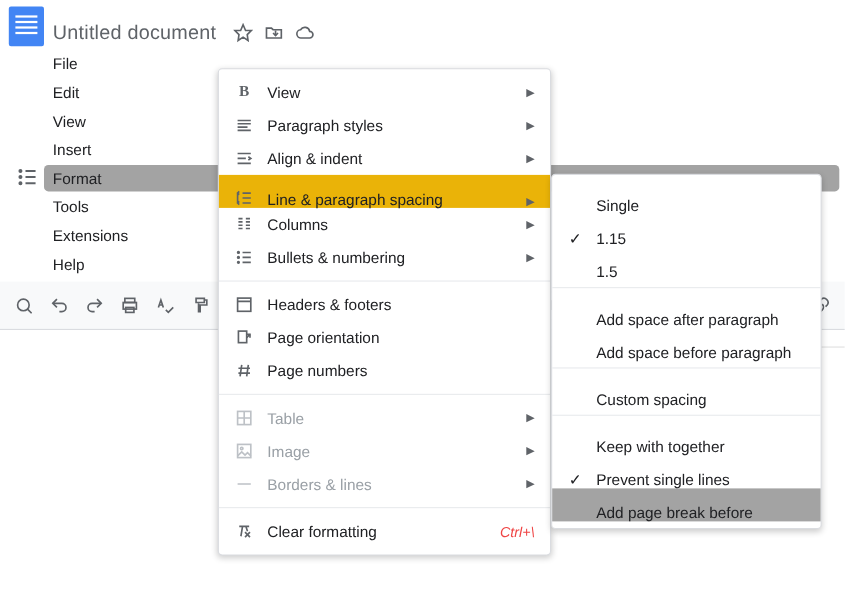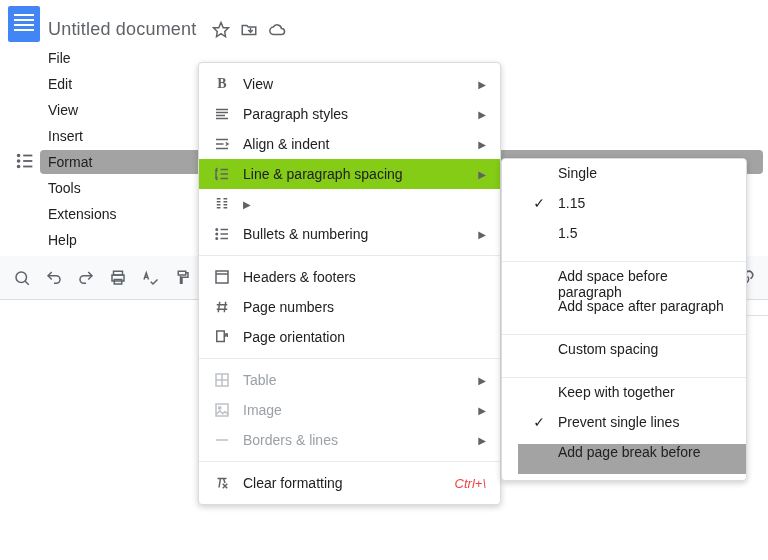--- a/index.html
+++ b/index.html
@@ -25,31 +25,31 @@
   .fmt-a::after { content:""; position:absolute; left:2px; right:2px; bottom:-3px; height:3px; background:#000; }
   .tool-gap { flex:1; }
   .ruler { height:16px; border-bottom:1px solid #e0e0e0; position:relative; margin-left:310px; }
   .ruler .tick { position:absolute; top:0; width:1px; height:6px; background:#9aa0a6; }
   .ruler .num { position:absolute; top:0; font-size:10px; color:#5f6368; transform:translateX(-50%); }
   .outline-btn { position:absolute; left:14px; top:150px; color:#5f6368; }
   .outline-btn svg { width:22px; height:22px; }
 
   .dropdown { position:absolute; left:198px; top:62px; width:303px; background:#fff; border:1px solid #dadce0; border-radius:4px; box-shadow:0 2px 6px rgba(0,0,0,.2); padding:6px 0; z-index:10; }
   .d-row { display:flex; align-items:center; height:30px; padding:0 14px 0 14px; cursor:pointer; gap:12px; position:relative; }
-  .d-row.active { background:#84cc16; }
+  .d-row.active { background:#eab308;align-items:flex-end; }
   .d-row.disabled { color:#9aa0a6; cursor:default; }
   .d-row .ic { width:18px; display:flex; justify-content:center; color:#5f6368; }
   .d-row.disabled .ic { color:#bdc1c6; }
   .d-row .lbl { flex:1; }
   .d-row .arr { color:#5f6368; font-size:10px; }
   .d-row .shortcut { color:#ef4444; font-size:13px;font-style:italic; }
   .d-sep { height:1px; background:#e8eaed; margin:6px 0; }
 
   .submenu { position:absolute; left:501px; top:158px; width:246px; background:#fff; border:1px solid #dadce0; border-radius:4px; box-shadow:0 2px 6px rgba(0,0,0,.2); padding:6px 0; z-index:11; }
-  .s-row { display:flex; align-items:flex-start; height:30px; padding:0 14px 0 12px; cursor:pointer; gap:10px;margin-left:16px; }
+  .s-row { display:flex; align-items:flex-end; height:30px; padding:0 14px 0 12px; cursor:pointer; gap:10px; }
   .s-row:hover, .s-row.hover { background:#a3a3a3; }
   .s-row .chk { width:18px; text-align:center; color:#202124; }
   .s-row .lbl { flex:1; }
   .s-sep { height:1px; background:#e8eaed; margin:6px 0; }
 </style>
 </head>
 <body>
 
 <div class="header">
   <div class="logo"></div>
@@ -234,20 +234,21 @@
           <line x1="5" y1="5" x2="10" y2="5"></line>
           <line x1="5" y1="9" x2="10" y2="9"></line>
           <line x1="5" y1="13" x2="10" y2="13"></line>
           <line x1="5" y1="17" x2="10" y2="17"></line>
           <line x1="14" y1="5" x2="19" y2="5"></line>
           <line x1="14" y1="9" x2="19" y2="9"></line>
           <line x1="14" y1="13" x2="19" y2="13"></line>
           <line x1="14" y1="17" x2="19" y2="17"></line>
         </svg>
       </span>
+      <span class="lbl">Columns</span>
       <span class="arr">▶</span>
     </div>
     <div class="d-row">
       <span class="ic">
         <svg viewBox="0 0 24 24" stroke="currentColor" stroke-width="2" fill="none">
           <circle cx="5" cy="6" r="1"></circle>
           <circle cx="5" cy="12" r="1"></circle>
           <circle cx="5" cy="18" r="1"></circle>
           <line x1="10" y1="6" x2="20" y2="6"></line>
           <line x1="10" y1="12" x2="20" y2="12"></line>
@@ -263,38 +264,38 @@
         <svg viewBox="0 0 24 24" stroke="currentColor" stroke-width="2" fill="none">
           <rect x="4" y="4" width="16" height="16"></rect>
           <line x1="4" y1="8" x2="20" y2="8"></line>
         </svg>
       </span>
       <span class="lbl">Headers &amp; footers</span>
     </div>
     <div class="d-row">
       <span class="ic">
         <svg viewBox="0 0 24 24" stroke="currentColor" stroke-width="2" fill="none">
+          <rect x="5" y="4" width="10" height="14"></rect>
+          <path d="M15 8h4v4"></path>
+          <path d="M19 8l-4 4"></path>
+        </svg>
+      </span>
+      <span class="lbl">Page orientation</span>
+    </div>
+    <div class="d-row">
+      <span class="ic">
+        <svg viewBox="0 0 24 24" stroke="currentColor" stroke-width="2" fill="none">
           <line x1="5" y1="9" x2="19" y2="9"></line>
           <line x1="5" y1="15" x2="19" y2="15"></line>
           <line x1="9" y1="5" x2="7" y2="19"></line>
           <line x1="17" y1="5" x2="15" y2="19"></line>
         </svg>
       </span>
       <span class="lbl">Page numbers</span>
     </div>
-    <div class="d-row">
-      <span class="ic">
-        <svg viewBox="0 0 24 24" stroke="currentColor" stroke-width="2" fill="none">
-          <rect x="5" y="4" width="10" height="14"></rect>
-          <path d="M15 8h4v4"></path>
-          <path d="M19 8l-4 4"></path>
-        </svg>
-      </span>
-      <span class="lbl">Page orientation</span>
-    </div>
     <div class="d-sep"></div>
     <div class="d-row disabled">
       <span class="ic">
         <svg viewBox="0 0 24 24" stroke="currentColor" stroke-width="2" fill="none">
           <rect x="4" y="4" width="16" height="16"></rect>
           <line x1="4" y1="12" x2="20" y2="12"></line>
           <line x1="12" y1="4" x2="12" y2="20"></line>
         </svg>
       </span>
       <span class="lbl">Table</span>
@@ -342,25 +343,25 @@
       <span class="chk">✓</span>
       <span class="lbl">1.15</span>
     </div>
     <div class="s-row">
       <span class="chk"></span>
       <span class="lbl">1.5</span>
     </div>
     <div class="s-sep"></div>
     <div class="s-row">
       <span class="chk"></span>
+      <span class="lbl">Add space after paragraph</span>
+    </div>
+    <div class="s-row">
+      <span class="chk"></span>
       <span class="lbl">Add space before paragraph</span>
-    </div>
-    <div class="s-row">
-      <span class="chk"></span>
-      <span class="lbl">Add space after paragraph</span>
     </div>
     <div class="s-sep"></div>
     <div class="s-row">
       <span class="chk"></span>
       <span class="lbl">Custom spacing</span>
     </div>
     <div class="s-sep"></div>
     <div class="s-row">
       <span class="chk"></span>
       <span class="lbl">Keep with together</span>

